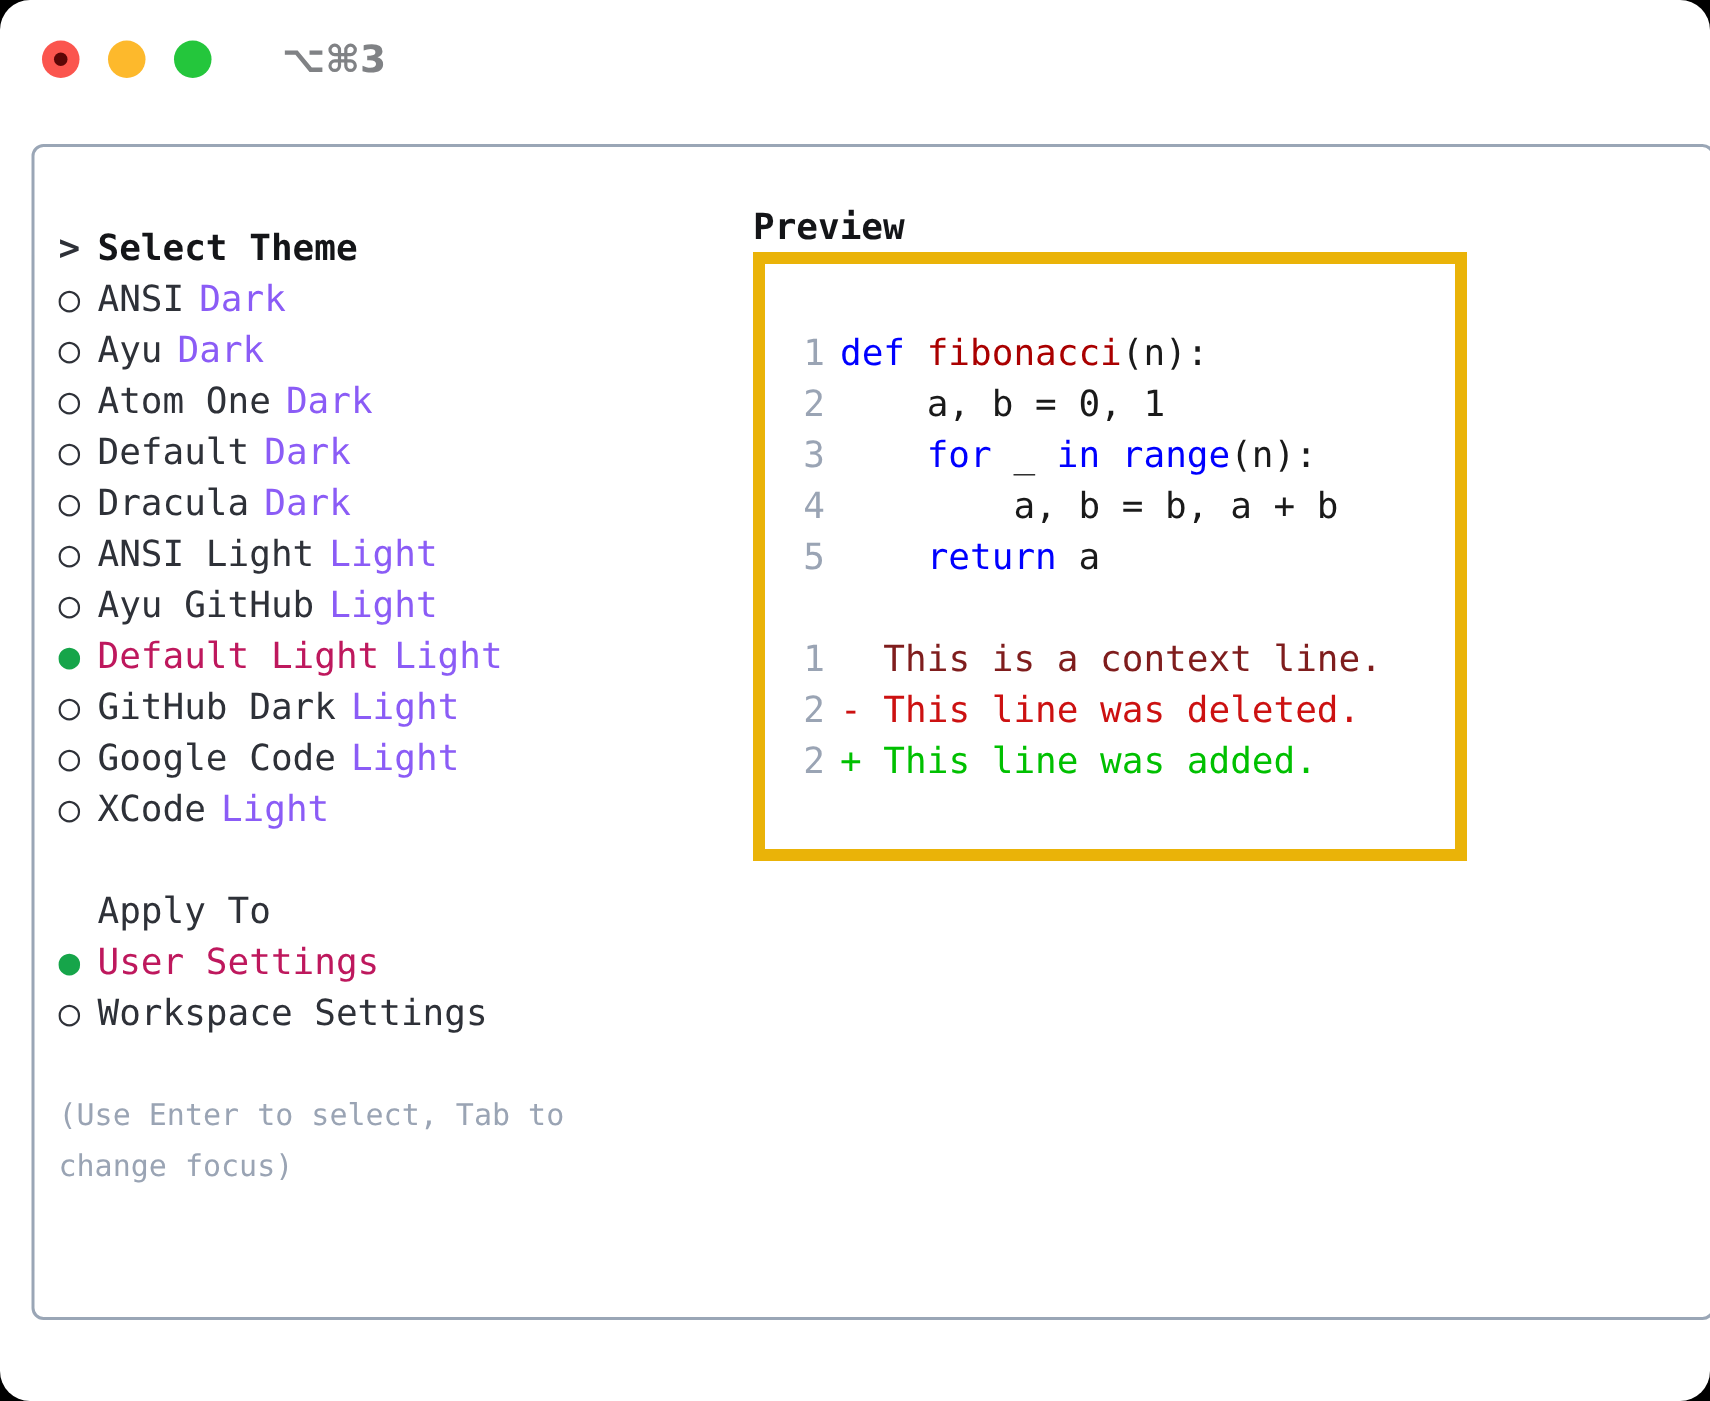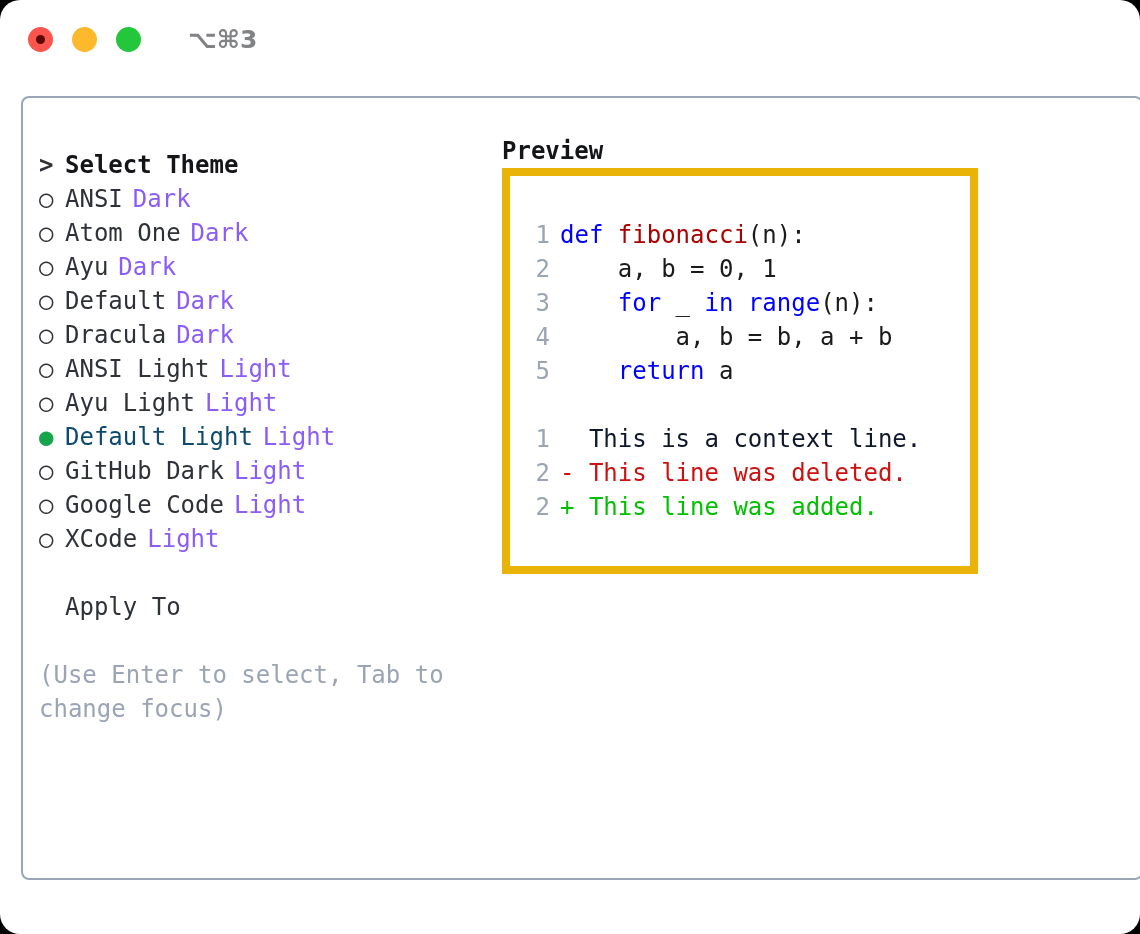--- a/index.html
+++ b/index.html
@@ -105,28 +105,28 @@
     color: #16a54a;
   }
   .marker.blank {
     color: transparent;
   }
   .row-header {
     font-weight: bold;
     color: #141518;
   }
   .name { color: #2e3138; margin-top: 38px; }
-  .row.selected .name { color: #0c4a6e; }
+  .row.selected .name { color: #be185d; }
   .cat {
     color: #8b5cf6;
     margin-left: 10px;
   }
   .spacer { height: 34px; }
   .hint {
-    font-size: 24px;
+    font-size: 20px;
     line-height: 34px;
     color: #9aa4b4;
     width: 420px;
     white-space: pre-wrap;
   }
 
   
   #right-col {
     position: absolute;
     left: 479px;
@@ -158,21 +158,21 @@
   .ln {
     display: inline-block;
     width: 26px;
     text-align: right;
     color: #9aa4b4;
     margin-right: 10px;
   }
   .kw  { color: #0000ff; }
   .fn  { color: #aa0000; }
   .pl  { color: #1a1a1a; }
-  .ctx { color: #0f172a; }
+  .ctx { color: #7f1d1d; }
   .del { color: #cc1111; }
   .add { color: #00c000; }
   .blankline { height: 34px; }
 </style>
 </head>
 <body>
 
 <div id="window">
 
   <div id="titlebar">
@@ -189,38 +189,42 @@
   <div id="panel">
 
     <div id="left-col">
 
       <div class="row row-header">
         <span class="marker">&gt;</span><span>Select Theme</span>
       </div>
 
       <div id="theme-list">
           <div class="row"><span class="marker">○</span><span class="name">ANSI</span><span class="cat">Dark</span></div>
+          <div class="row"><span class="marker">○</span><span class="name">Ayu</span><span class="cat">Dark</span></div>
           <div class="row"><span class="marker">○</span><span class="name">Atom One</span><span class="cat">Dark</span></div>
-          <div class="row"><span class="marker">○</span><span class="name">Ayu</span><span class="cat">Dark</span></div>
           <div class="row"><span class="marker">○</span><span class="name">Default</span><span class="cat">Dark</span></div>
           <div class="row"><span class="marker">○</span><span class="name">Dracula</span><span class="cat">Dark</span></div>
           <div class="row"><span class="marker">○</span><span class="name">ANSI Light</span><span class="cat">Light</span></div>
-          <div class="row"><span class="marker">○</span><span class="name">Ayu Light</span><span class="cat">Light</span></div>
+          <div class="row"><span class="marker">○</span><span class="name">Ayu GitHub</span><span class="cat">Light</span></div>
           <div class="row selected"><span class="marker sel">●</span><span class="name">Default Light</span><span class="cat">Light</span></div>
           <div class="row"><span class="marker">○</span><span class="name">GitHub Dark</span><span class="cat">Light</span></div>
           <div class="row"><span class="marker">○</span><span class="name">Google Code</span><span class="cat">Light</span></div>
           <div class="row"><span class="marker">○</span><span class="name">XCode</span><span class="cat">Light</span></div>
         </div>
 
       <div class="spacer"></div>
 
       <div class="row">
         <span class="marker blank">○</span><span>Apply To</span>
       </div>
 
+      <div id="apply-list">
+          <div class="row selected"><span class="marker sel">●</span><span class="name">User Settings</span></div>
+          <div class="row"><span class="marker">○</span><span class="name">Workspace Settings</span></div>
+        </div>
 
       <div class="spacer"></div>
 
       <div class="hint">(Use Enter to select, Tab to
 change focus)</div>
 
     </div>
 
     <div id="right-col">
       <div id="preview-title">Preview</div>

